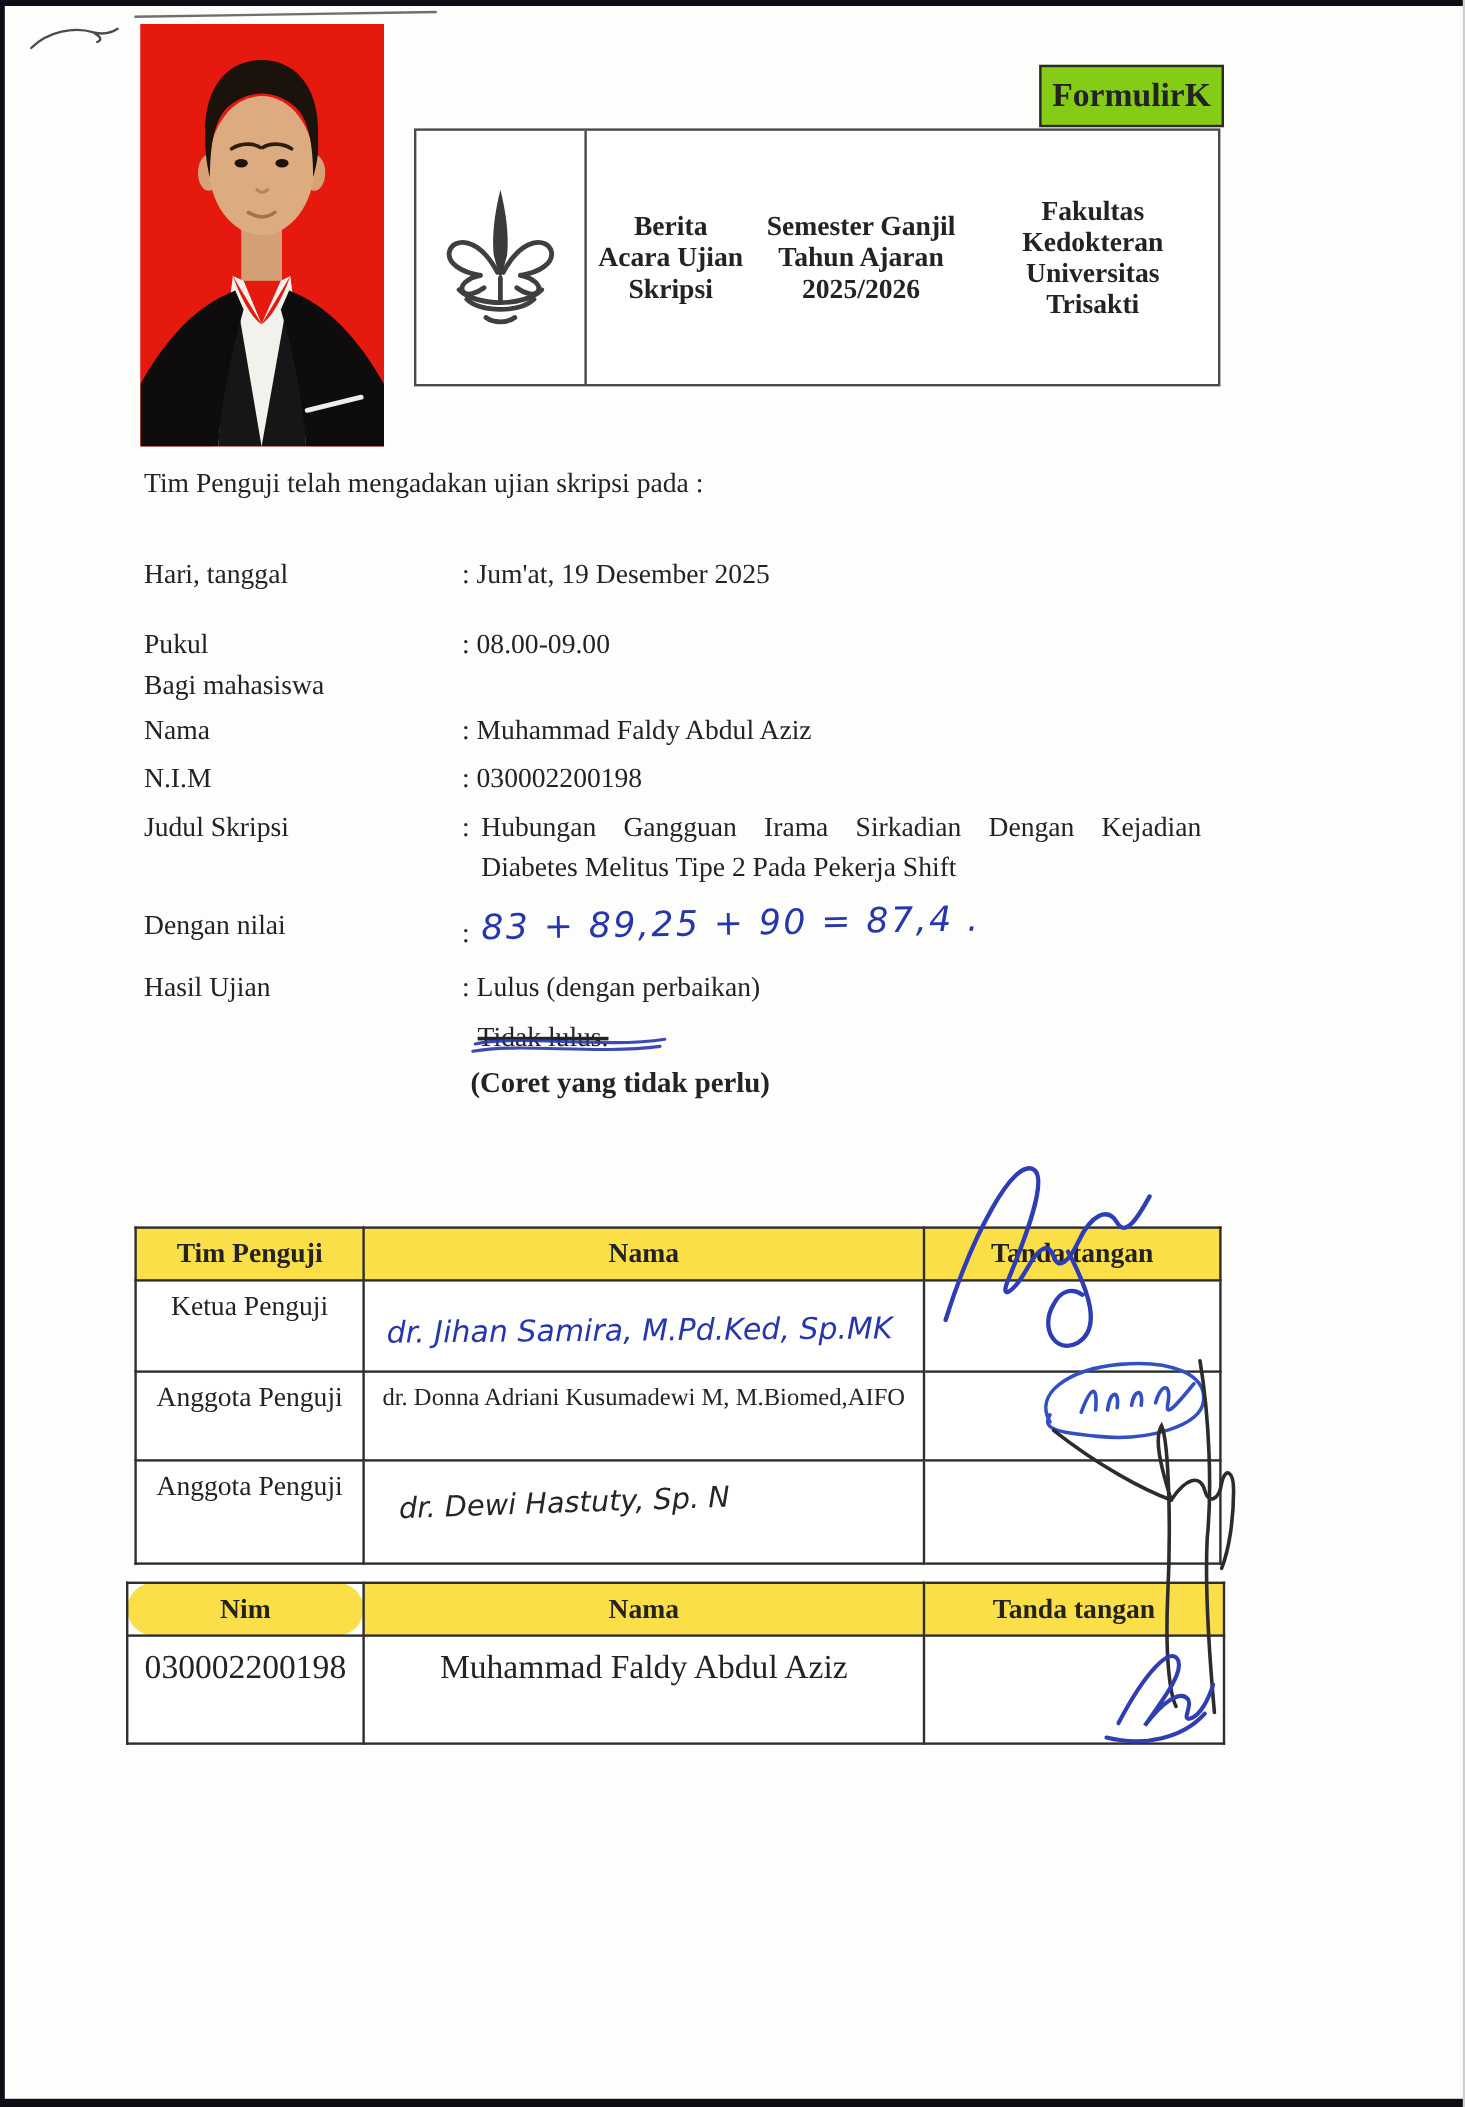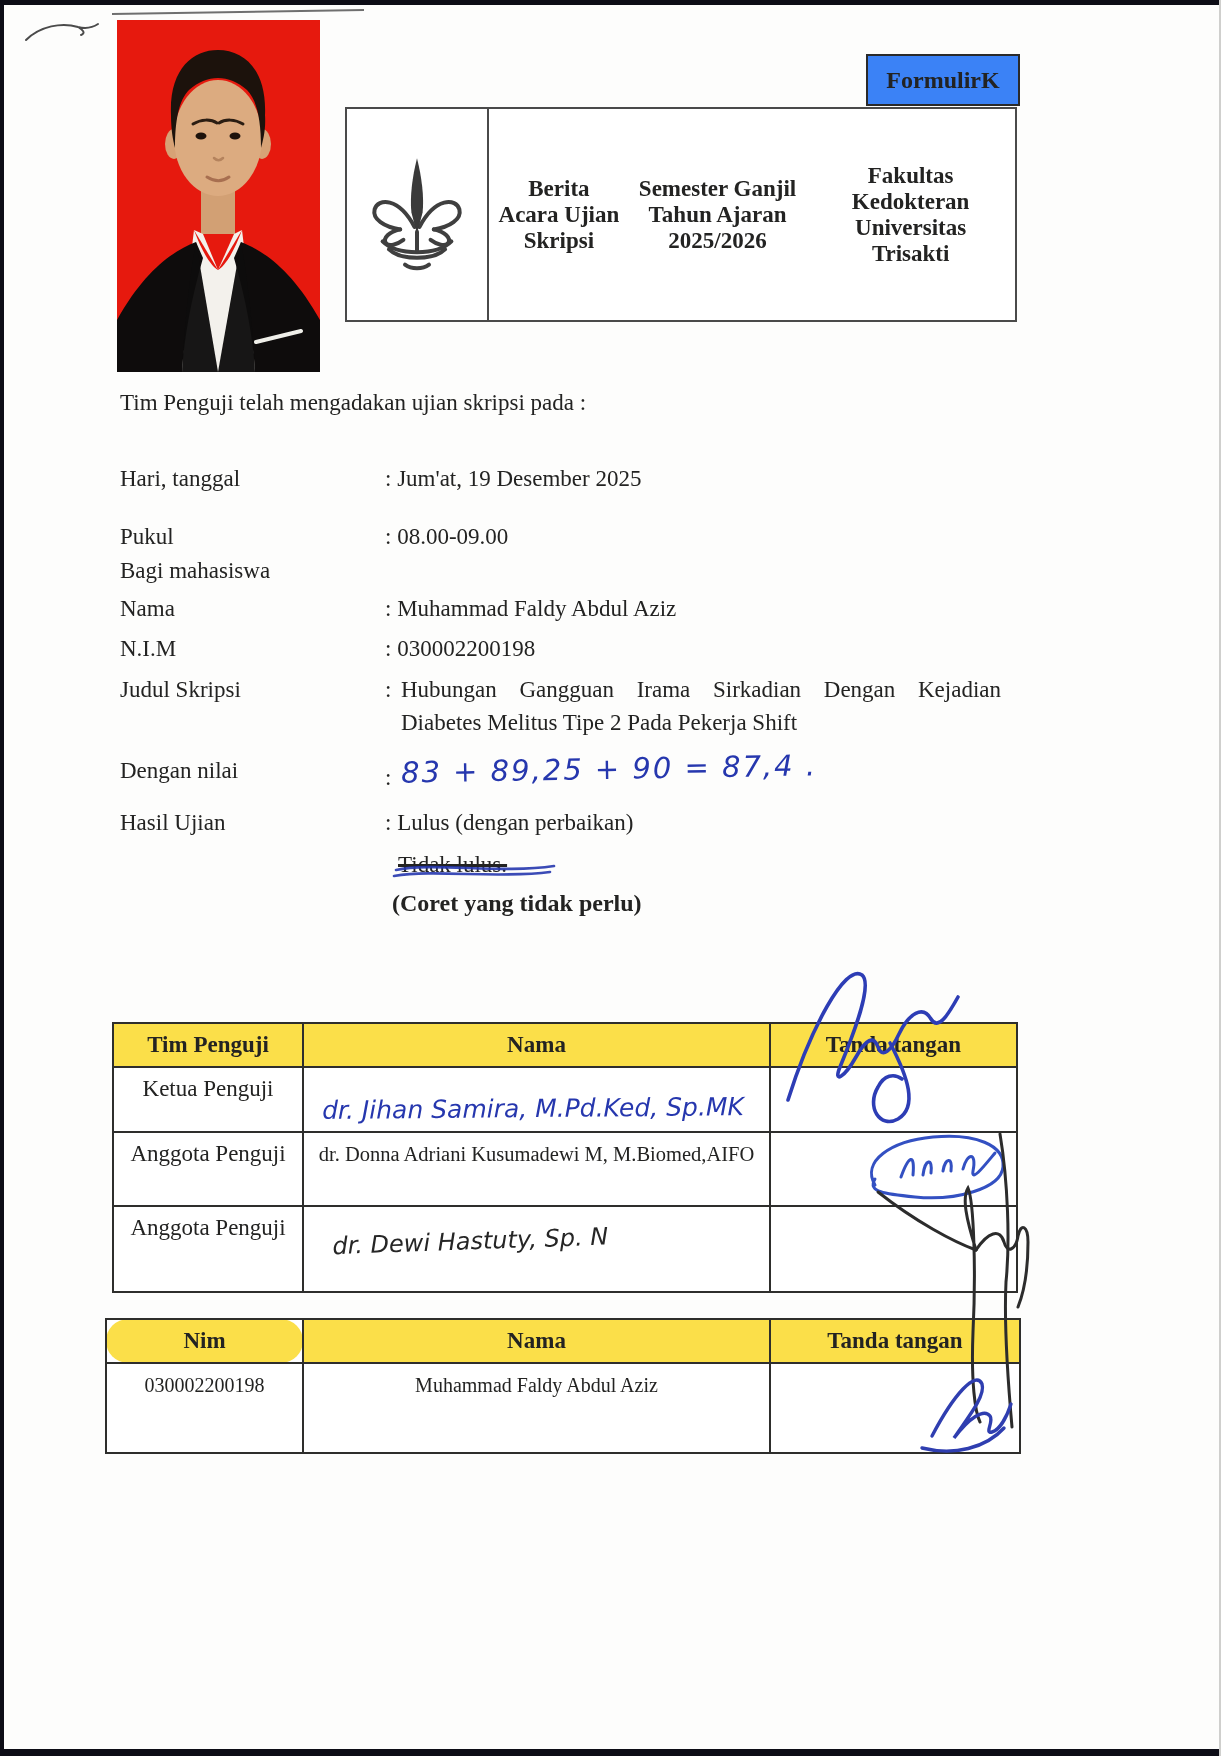--- a/index.html
+++ b/index.html
@@ -23,21 +23,21 @@
 
   .scribble{position:absolute;left:22px;top:18px;}
 
   
   .photo{position:absolute;left:117px;top:20px;width:203px;height:352px;background:var(--photo-red);}
 
   
   .form-code{
     position:absolute;left:866px;top:54px;width:150px;height:48px;
     border:2px solid #2a2a2a;display:flex;align-items:center;justify-content:center;
-    font-weight:bold;font-size:24px;background:#3b82f6;
+    font-weight:bold;font-size:28px;background:#84cc16;
   }
 
   
   .header-box{
     position:absolute;left:345px;top:107px;width:668px;height:211px;
     border:2px solid #4a4a4a;display:flex;background:#fff;
   }
   .header-logo-cell{width:140px;border-right:2px solid #4a4a4a;display:flex;align-items:center;justify-content:center;}
   .header-text-cell{flex:1;display:flex;justify-content:space-evenly;align-items:center;padding:14px 8px;}
   .header-line{font-weight:bold;font-size:23px;text-align:center;white-space:pre-wrap;}
@@ -68,31 +68,31 @@
   
   table{border-collapse:collapse;position:absolute;table-layout:fixed;background:#fff;}
   td,th{border:2px solid #2e2e2c;padding:0;vertical-align:top;}
   th{background:var(--table-header-yellow);font-size:23px;font-weight:bold;text-align:center;vertical-align:middle;}
   .t-examiners{left:112px;top:1022px;width:898px;}
   .t-examiners th{height:42px;}
   .t-examiners .col-role{width:188px;}
   .t-examiners .col-name{width:465px;}
   .t-examiners .col-sign{width:245px;}
   .role-cell{text-align:center;font-size:23px;padding-top:8px;}
-  .r1{height:65px;padding-left:47px;} .r2{height:74px;} .r3{height:86px;}
+  .r1{height:76px;padding-left:47px;} .r2{height:74px;} .r3{height:86px;}
   .name-hand-blue{color:var(--ink-blue);font-size:25px;padding:26px 0 0 18px;transform:rotate(-0.5deg);}
   .name-printed{font-size:20.5px;text-align:center;padding-top:10px;white-space:nowrap;}
   .name-hand-black{color:#262626;font-size:24px;padding:18px 0 0 28px;transform:rotate(-2deg);}
 
   .t-student{left:105px;top:1318px;width:908px;}
   .t-student th{height:42px;}
   .t-student .col-nim{width:195px;border-radius:22px;}
   .t-student .col-name{width:465px;}
   .t-student .col-sign{width:248px;}
-  .cell-center{text-align:center;font-size:20px;padding-top:10px;}
+  .cell-center{text-align:center;font-size:28px;padding-top:10px;}
   .rs{height:90px;}
 
   .sig{position:absolute;pointer-events:none;z-index:6;}
   .sig-ketua{left:770px;top:945px;}
   .sig-donna{left:853px;top:1113px;}
   .sig-dewi{left:858px;top:1082px;}
   .sig-student{left:912px;top:1358px;}
 </style>
 </head>
 <body>

